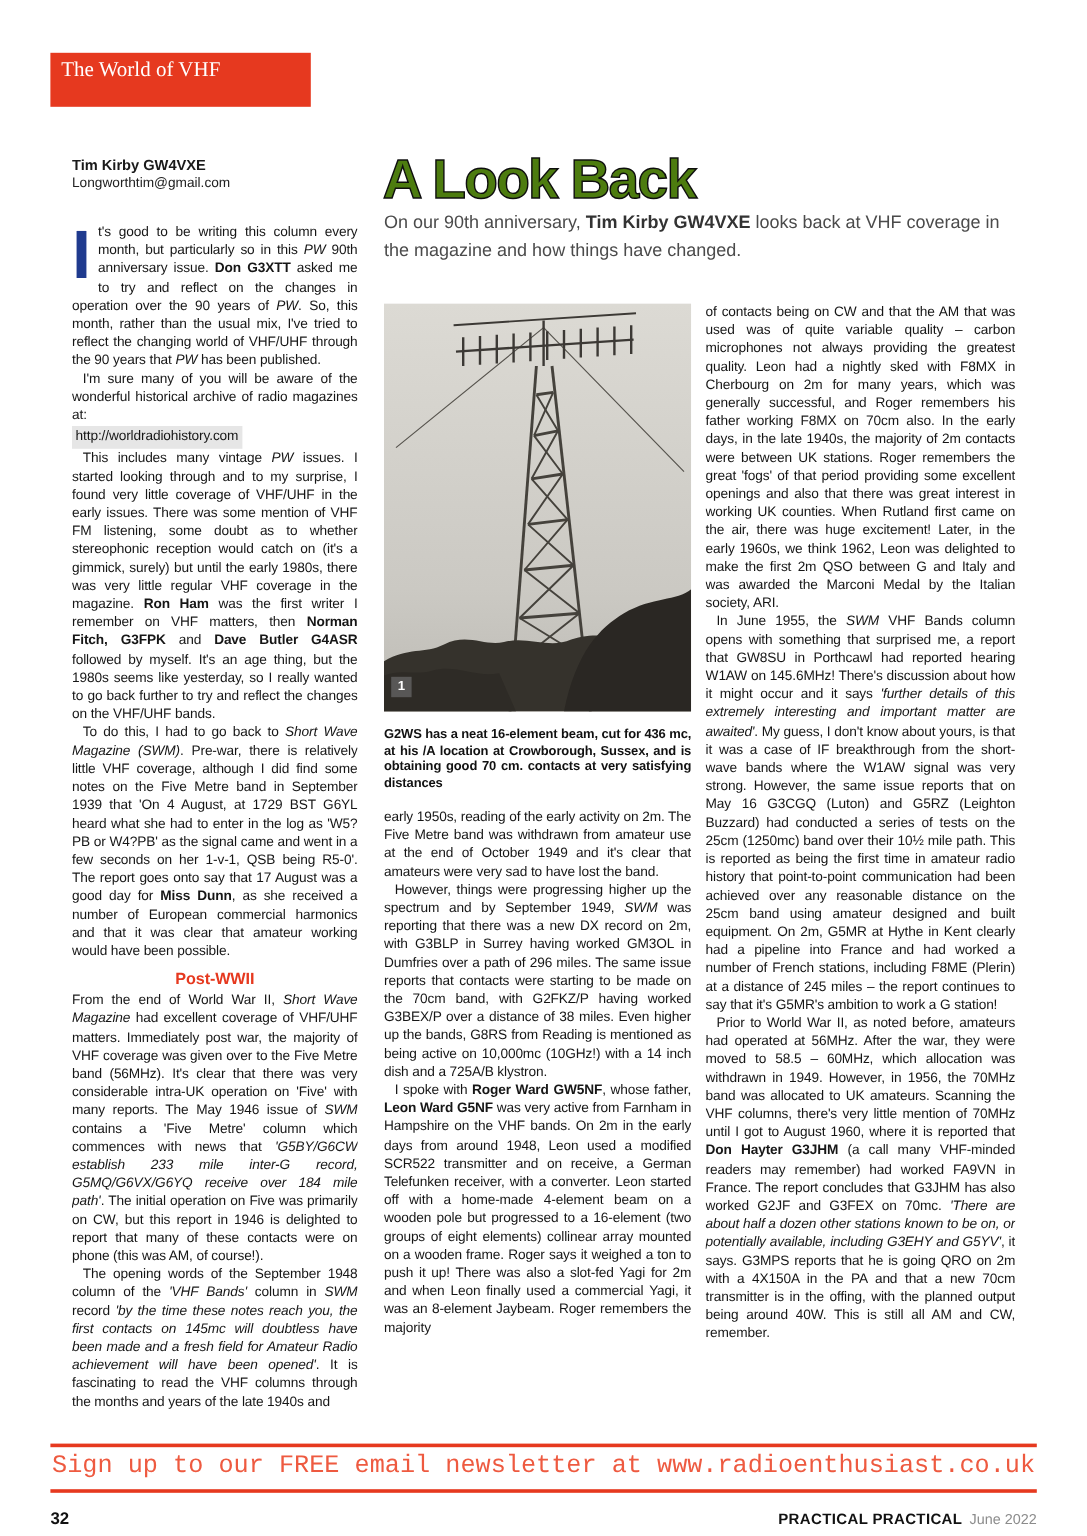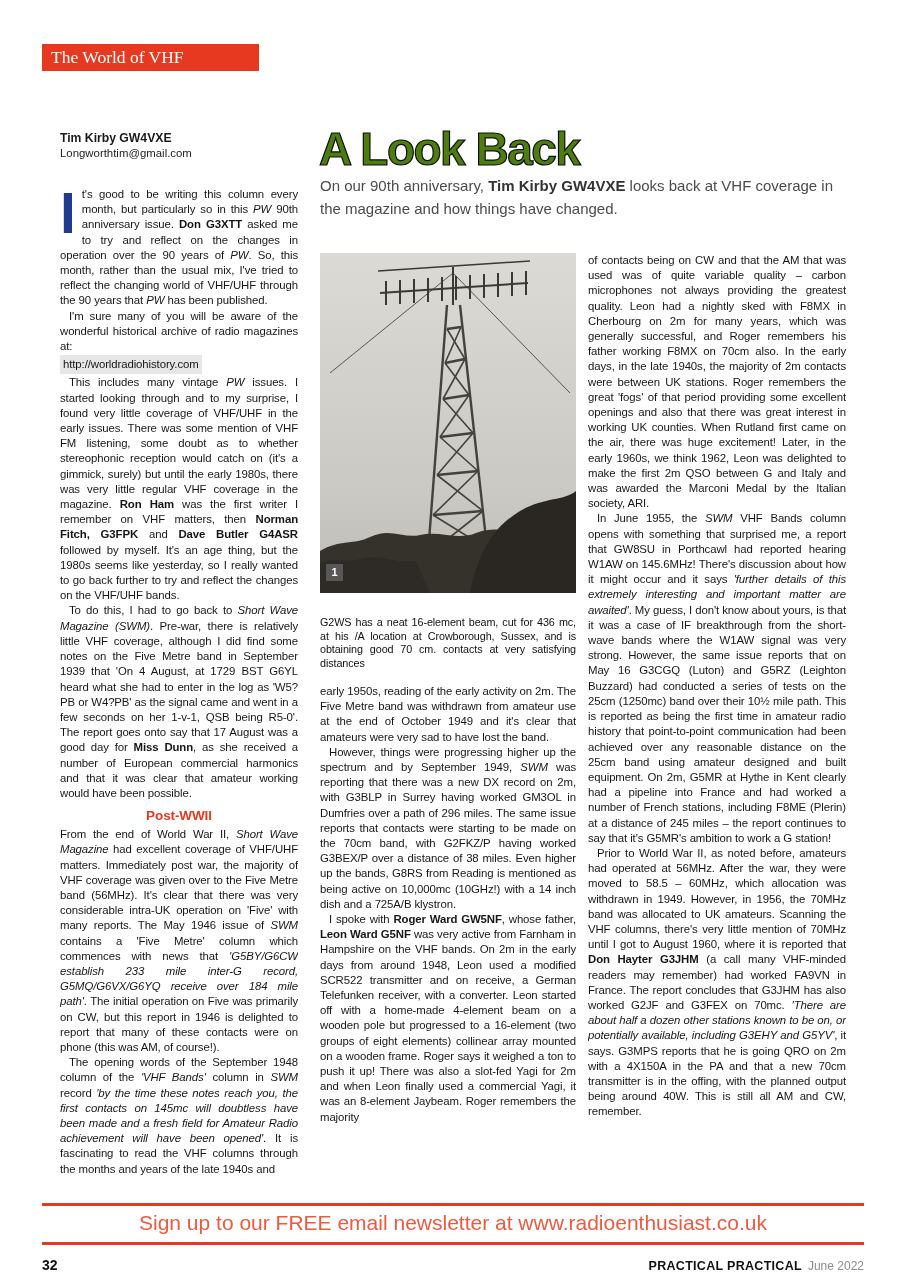--- a/index.html
+++ b/index.html
@@ -1,20 +1,20 @@
 <!DOCTYPE html>
 <html><head>
 <meta charset="utf-8">
 <style>
   * { margin:0; padding:0; box-sizing:border-box; }
   html,body { background:#ffffff; }
   .page { position:relative; width:906px; height:1280px; background:#fff;
           font-family:"Liberation Sans", sans-serif; color:#1a1a1a; overflow:hidden; }
 
-  .banner { position:absolute; left:42px; top:44px; width:217px; height:27px;
+  .banner { position:absolute; left:42px; top:44px; width:217px; height:45px;
             background:#e6391f; color:#fff; font-family:"Liberation Serif", serif;
             font-size:17.5px; line-height:27px; padding-left:9px; }
 
   .author { position:absolute; left:60px; top:131px; }
   .author-name { font-weight:bold; font-size:12.2px; line-height:15px; }
   .author-email { font-size:11.4px; line-height:15px; color:#222; }
 
   .headline { position:absolute; left:319px; top:122px; font-size:46px; font-weight:bold;
               letter-spacing:-1.5px; color:#4d7c0f; -webkit-text-stroke:1.2px #0e0e0e; }
 
@@ -40,27 +40,27 @@
   .subhead { color:#e6391f; font-size:13.5px; line-height:16px; margin:7px 0 3px;
              font-weight:bold; text-align:center; }
 
   .linkline { font-weight:normal; text-indent:0; background:#e6e6e6; width:fit-content;
               padding:2px 3px; margin:1px 0; }
 
   .photo { position:relative; width:256px; height:340px; background:#cfcdc7; }
   .photo-num { position:absolute; left:6px; bottom:12px; width:17px; height:17px;
                background:rgba(95,95,95,.85); color:#fff; font-size:11px; font-weight:bold;
                text-align:center; line-height:17px; }
-  .caption { margin-top:23px; font-weight:normal; font-size:10.8px; line-height:13.5px;
+  .caption { margin-top:13px; font-weight:bold; font-size:10.8px; line-height:13.5px;
              text-align:justify; color:#111; }
   .mid-text { margin-top:14px; }
 
   .newsletter { position:absolute; left:42px; top:1203px; width:822px;
                 border-top:3px solid #e6391f; border-bottom:3px solid #e6391f;
-                text-align:center; font-family:Liberation Sans, sans-serif;
+                text-align:center; font-family:Liberation Mono, monospace;
                 font-size:21px; color:#ee5a40; padding:5px 0 7px; }
 
   .footer { position:absolute; left:42px; top:1257px; width:822px; display:flex;
             justify-content:space-between; align-items:baseline; }
   .page-num { font-weight:bold; font-size:14px; color:#111;text-align:center; }
   .footer-right { font-size:12.5px; }
   .mag-name { font-weight:bold; letter-spacing:.3px; color:#111; }
   .issue { color:#8c8c8c; margin-left:6px; font-size:12px; font-weight:normal; }
 </style>
 </head>

